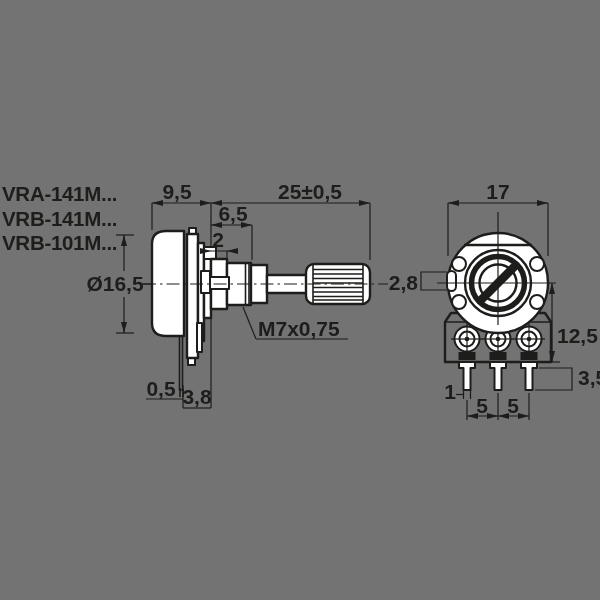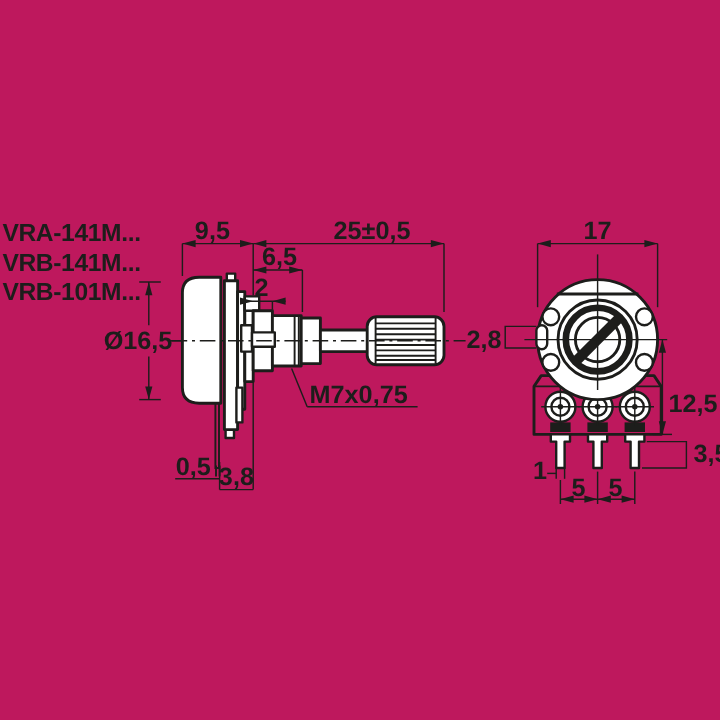--- a/index.html
+++ b/index.html
@@ -1,16 +1,16 @@
 <!DOCTYPE html>
 <html><head>
 <meta charset="utf-8">
 <style>
   html,body{margin:0;padding:0;background:#fff;}
-  #stage{position:relative;width:600px;height:600px;background:#be185d;overflow:hidden;
+  #stage{position:relative;width:600px;height:600px;background:#737373;overflow:hidden;
          font-family:"Liberation Sans",sans-serif;}
   svg{position:absolute;left:0;top:0;}
   .outline{fill:none;stroke:#1d1d1b;stroke-width:2.4;stroke-linejoin:round;}
   .solid{fill:#fff;stroke:#1d1d1b;stroke-width:2.4;stroke-linejoin:round;}
   .solid-t{fill:#fff;stroke:#1d1d1b;stroke-width:2;stroke-linejoin:round;}
   .thin{fill:none;stroke:#1d1d1b;stroke-width:1.2;}
   .thin2{fill:none;stroke:#1d1d1b;stroke-width:1.6;}
   .centerline{fill:none;stroke:#1d1d1b;stroke-width:1.2;stroke-dasharray:13 4 2.5 4;}
   .arrow{fill:#1d1d1b;stroke:none;}
   .blackfill{fill:#1d1d1b;stroke:none;}

